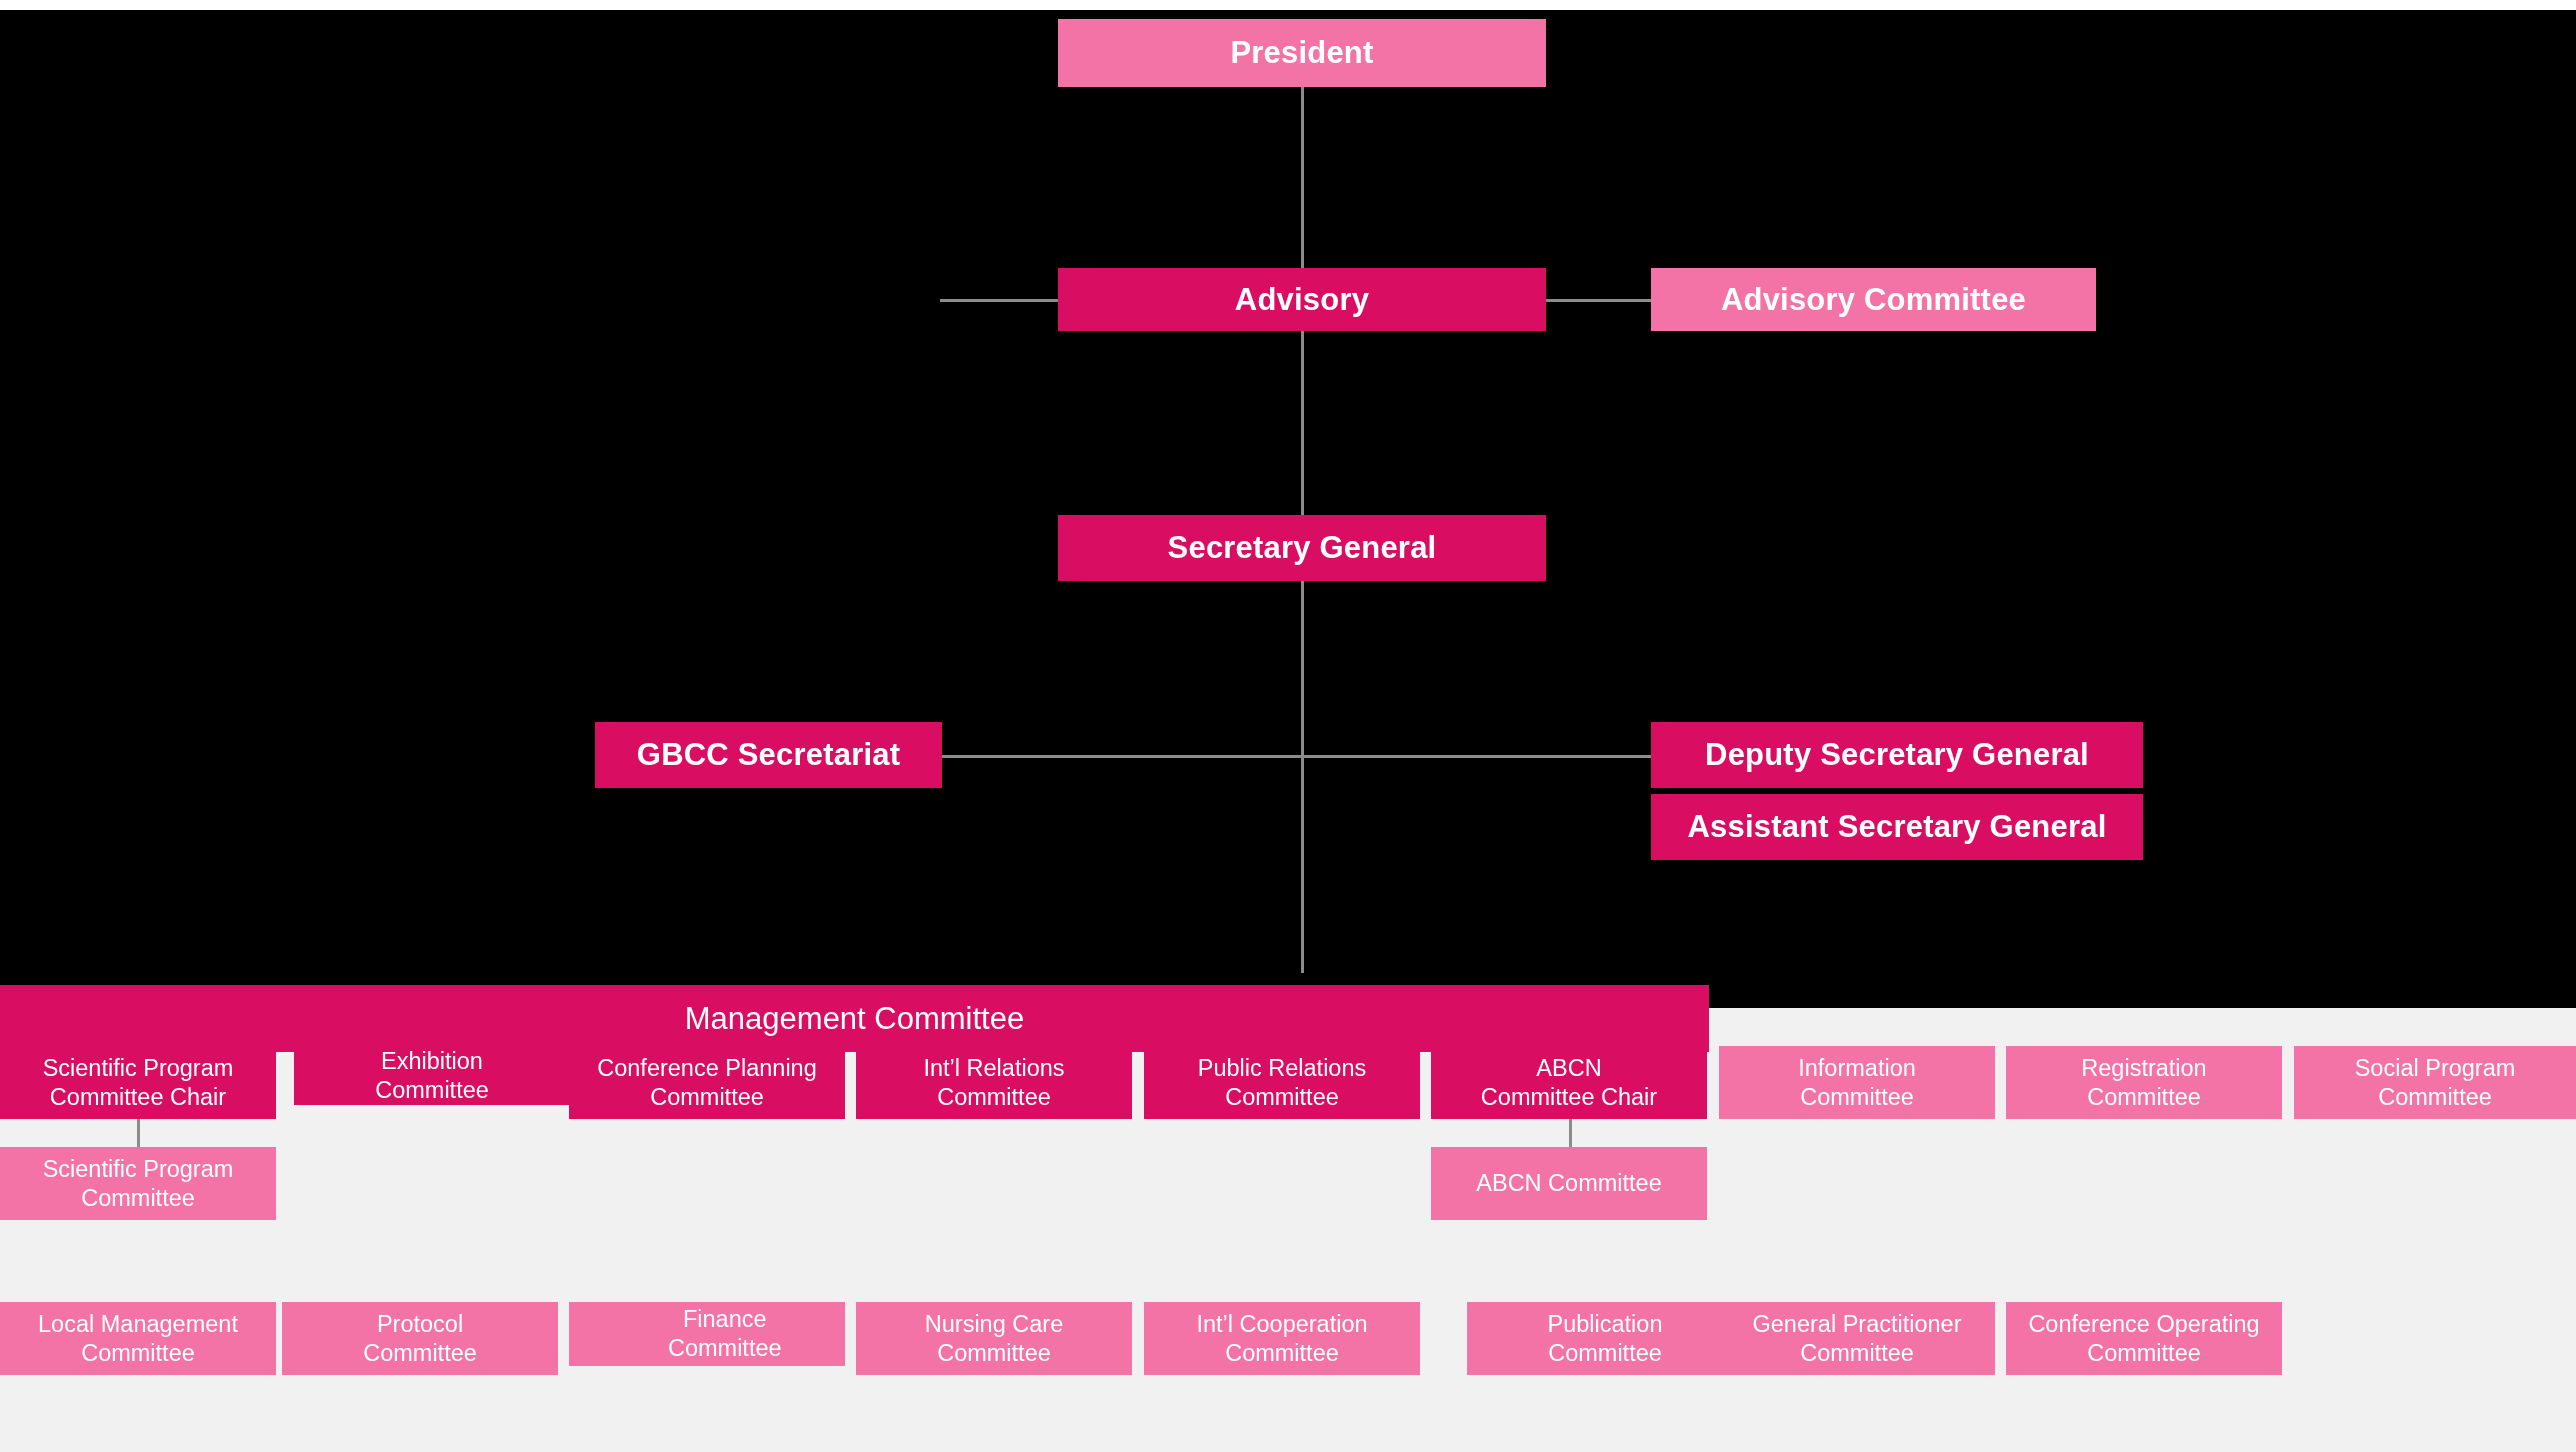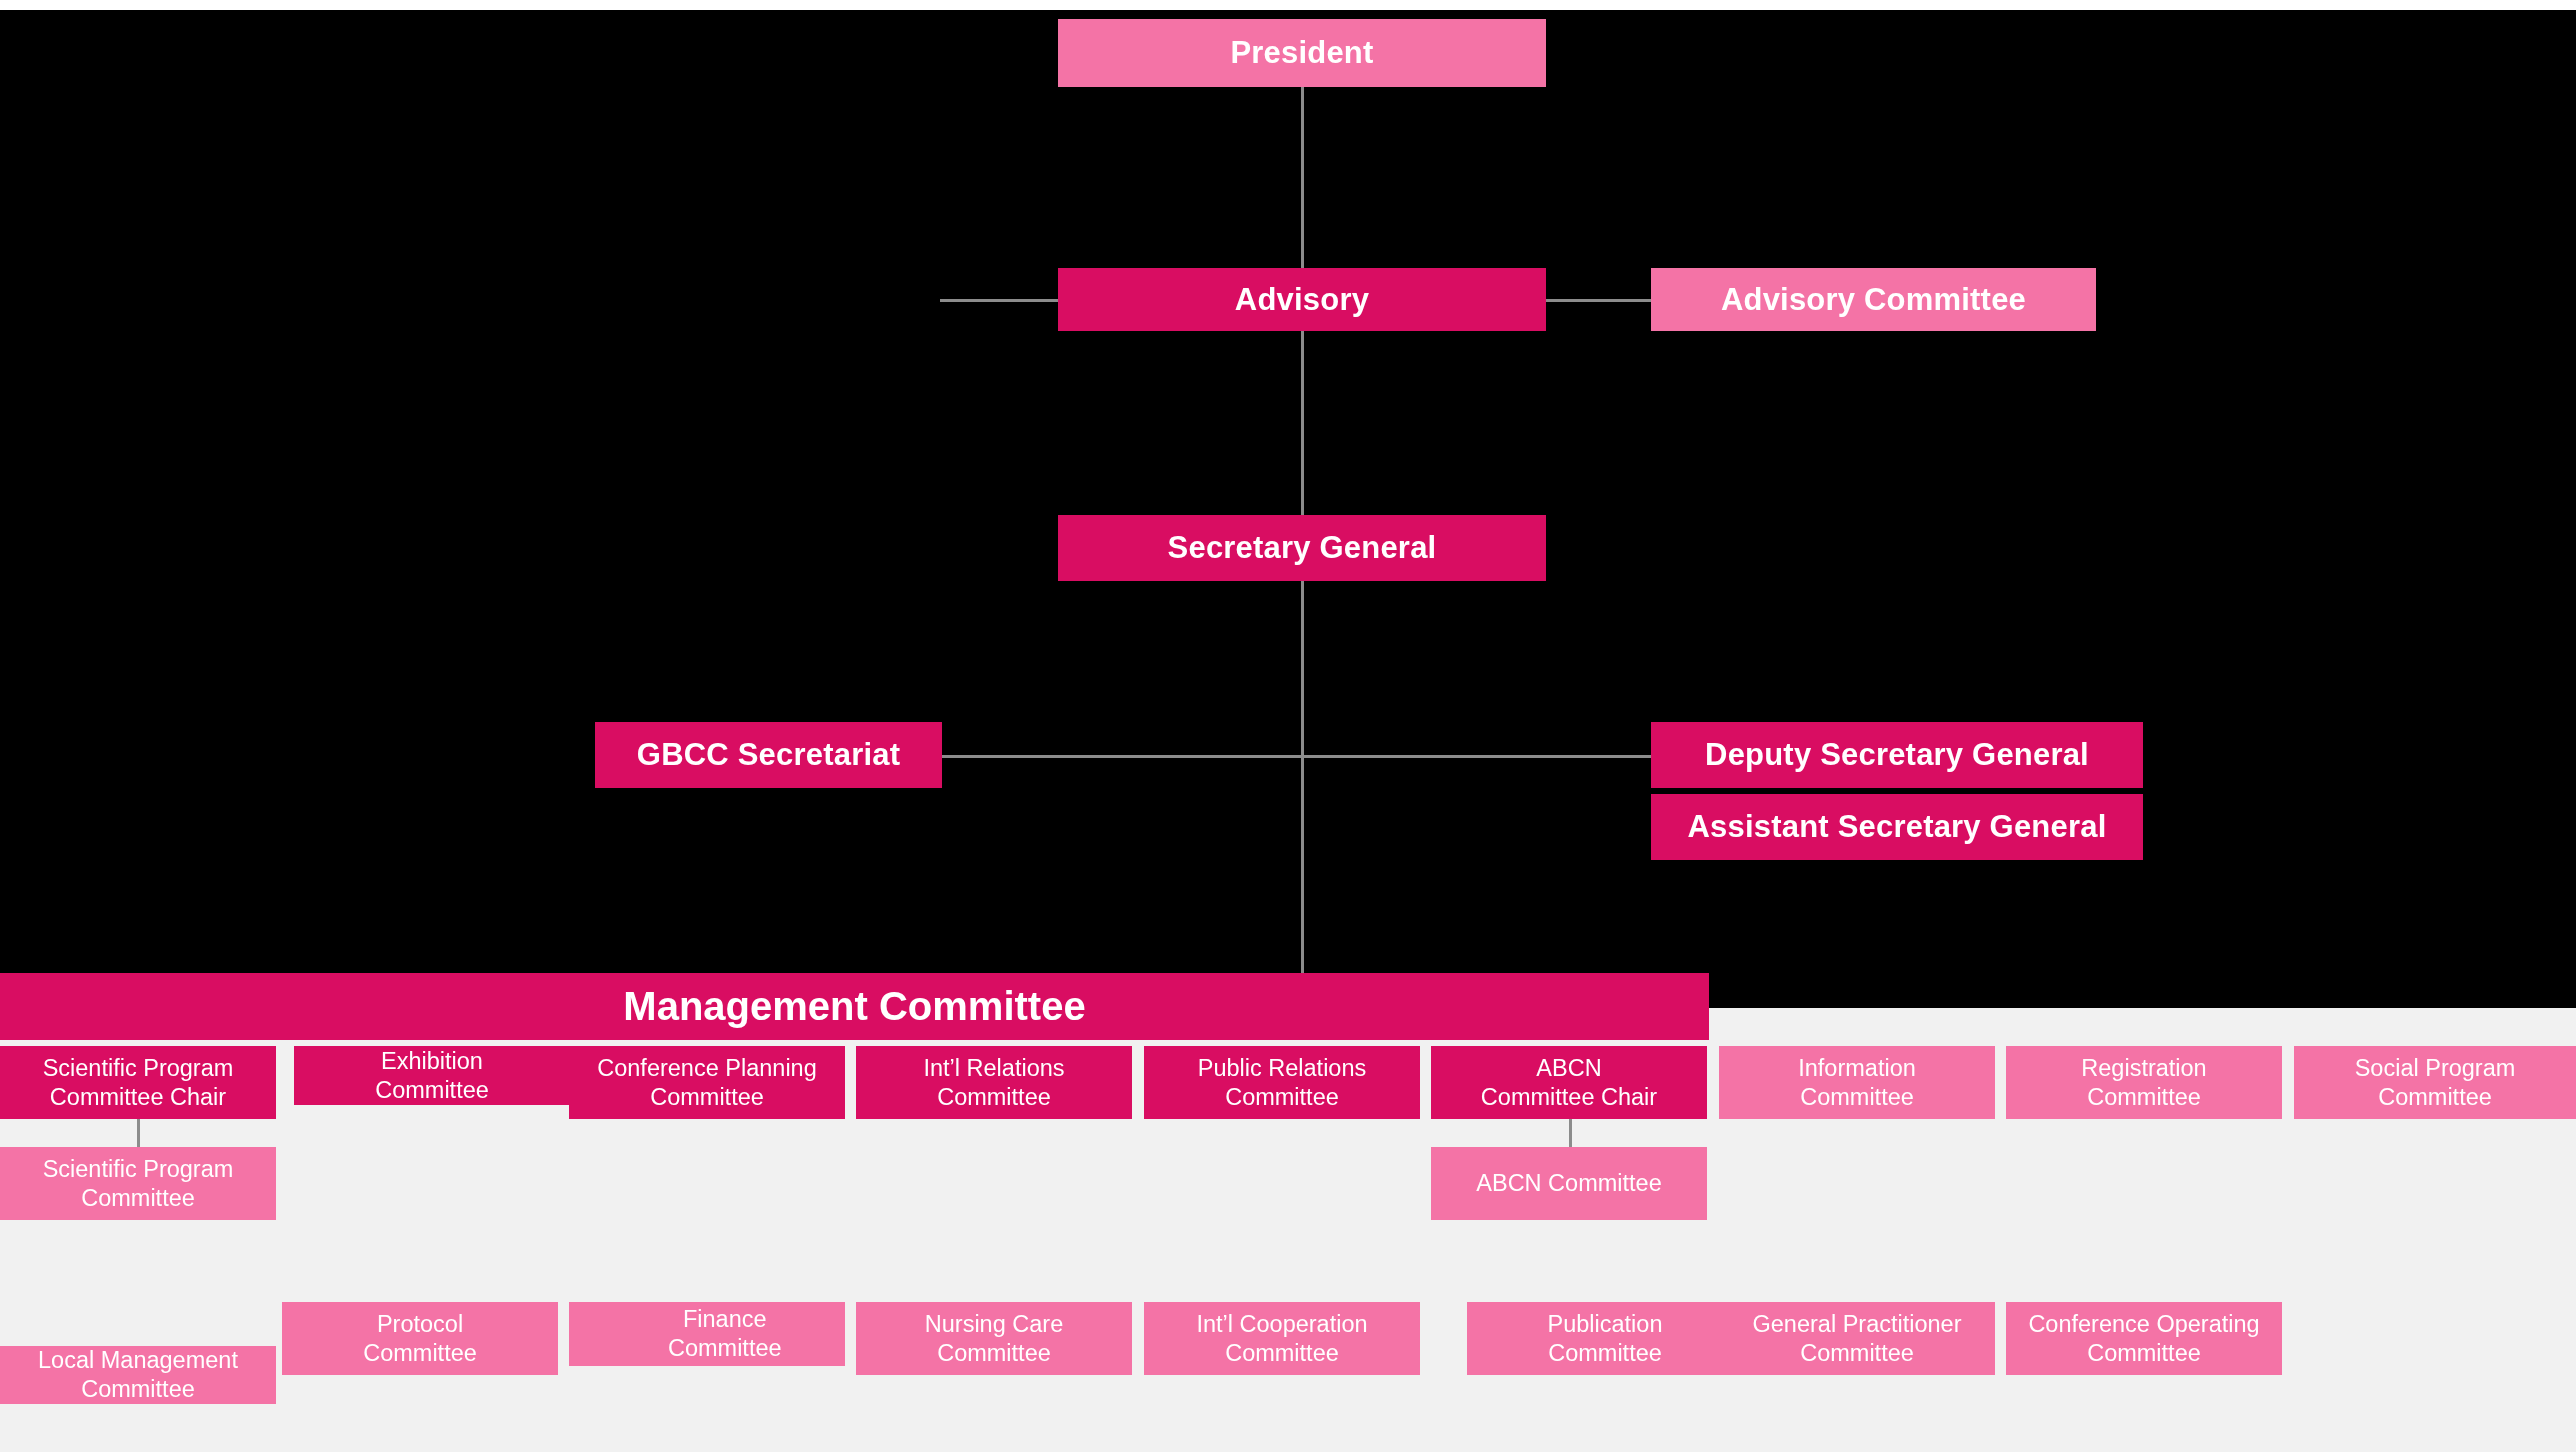--- a/index.html
+++ b/index.html
@@ -58,22 +58,23 @@
   }
   .node.dark  { background: #d90d62; }
   .node.light { background: #f473a6; text-align: center; }
 
   .node.exec {
     font-weight: bold;
     font-size: 31px;
     letter-spacing: 0.2px;
   }
   .node.mgmt {
-    font-weight: bold;
-    font-size: 40px;
+    font-weight: normal;
+    font-size: 31px;
+    margin-top: 12px;
   }
   .node.leaf {
     font-size: 23.5px;
     font-weight: normal;
     padding: 0 7.5px;
   }
   .node .label { display: block; white-space: pre-line; }
 </style>
 </head>
 <body>
@@ -172,21 +173,21 @@
   </div>
 
   <div class="node light leaf" style="left:0px; top:1147px; width:276px; height:73px;">
     <span class="label">Scientific Program
 Committee</span>
   </div>
   <div class="node light leaf" style="left:1431px; top:1147px; width:276px; height:73px;">
     <span class="label">ABCN Committee</span>
   </div>
 
-  <div class="node light leaf" style="left:0px; top:1346px; width:276px; height:58px;">
+  <div class="node light leaf" style="left:0px; top:1302px; width:276px; height:73px;">
     <span class="label">Local Management
 Committee</span>
   </div>
   <div class="node light leaf" style="left:282px; top:1302px; width:276px; height:73px;">
     <span class="label">Protocol
 Committee</span>
   </div>
   <div class="node light leaf" style="left:569px; top:1302px; width:276px; height:64px;padding-left:43px;">
     <span class="label">Finance
 Committee</span>

